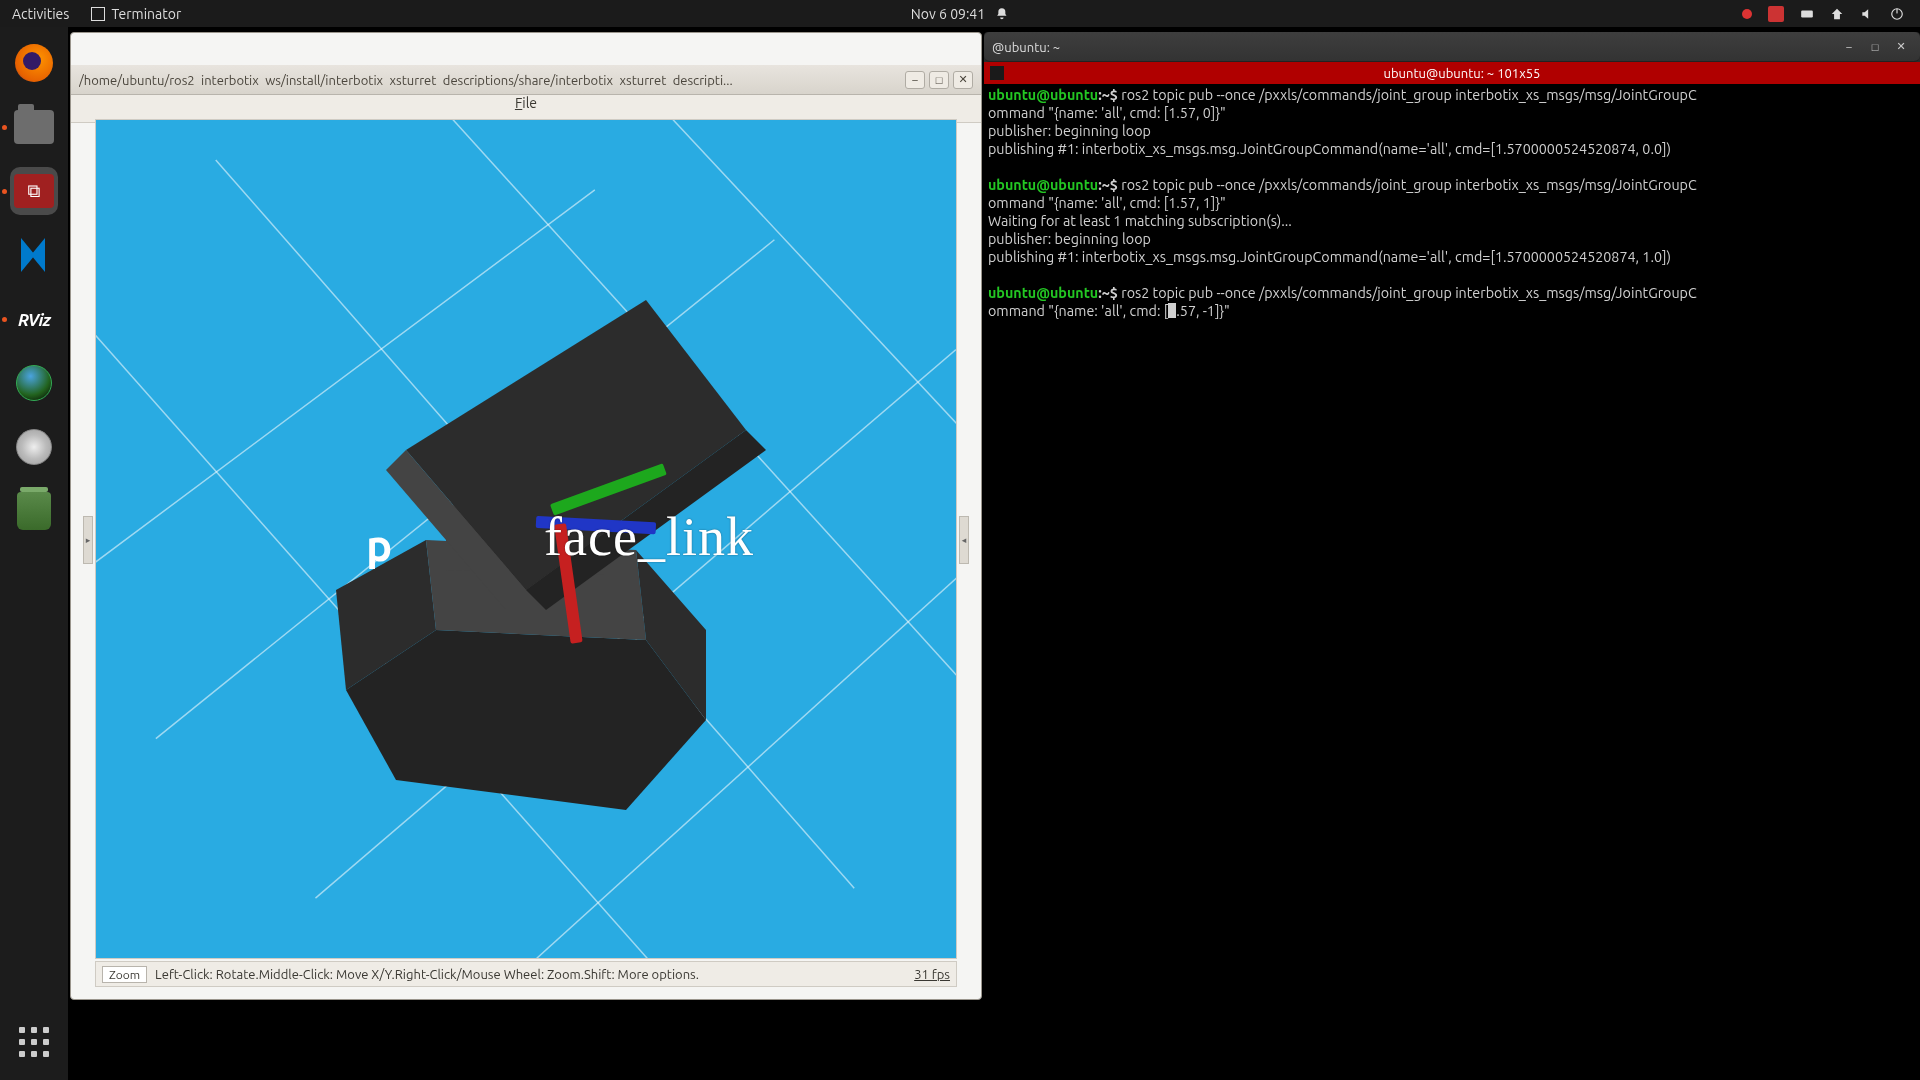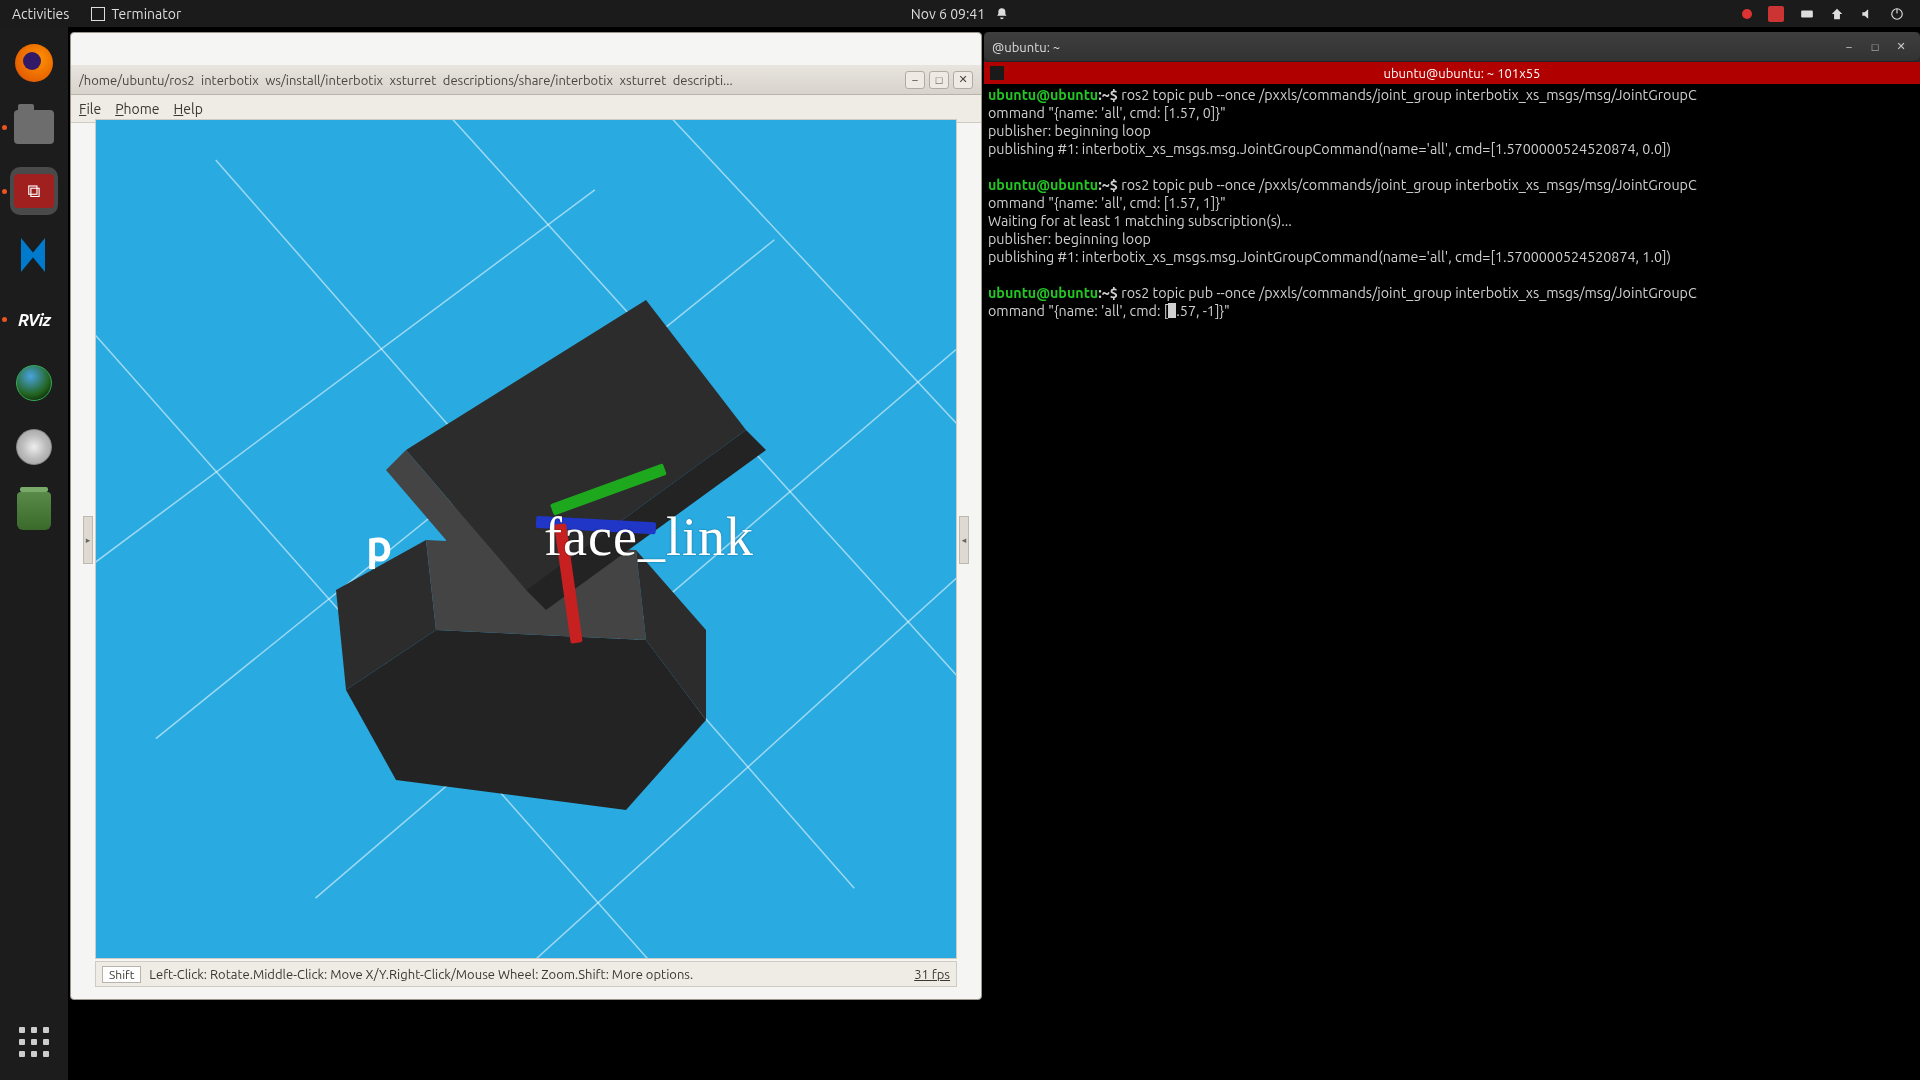--- a/index.html
+++ b/index.html
@@ -41,21 +41,21 @@
 .ico-trash::before{content:"";position:absolute;top:-5px;left:3px;width:28px;height:5px;background:#7aaa6a;border-radius:2px;}
 
 
 #rviz-win { position:absolute; left:70px; top:32px; width:912px; height:968px;
   background:#f5f5f3; border:1px solid #9a958c; border-radius:4px; overflow:hidden; }
 #rviz-titlebar { height:30px; background:linear-gradient(#e8e4de,#d8d4cc); border-bottom:1px solid #b8b4ac;
   display:flex; align-items:center; padding:0 8px; font-size:13px; color:#4a453c;margin-top:32px; }
 #rviz-titlebar .title { flex:1; white-space:nowrap; overflow:hidden; text-overflow:ellipsis; }
 #rviz-titlebar .wb { width:20px;height:18px;margin-left:4px;border:1px solid #b0aca4;border-radius:3px;background:#efebe4;display:flex;align-items:center;justify-content:center;font-size:11px; cursor:pointer;}
 #rviz-menubar { height:28px; background:#efece6; border-bottom:1px solid #cfcbc3; display:flex;
-  align-items:center; padding:0 8px; gap:14px; font-size:14px; color:#3a3832; }
+  align-items:center; padding:0 8px; gap:14px; font-size:14px; color:#3a3832;flex-direction:column; }
 #rviz-menubar .mi { cursor:pointer; }
 #rviz-menubar .mi u { text-decoration:underline; }
 #rviz-3d-wrap { position:absolute; left:24px; top:86px; width:862px; height:840px; background:#fff; border:1px solid #cfcbc3; }
 #rviz-3d { width:100%; height:100%; background:#29abe2; position:relative; overflow:hidden; }
 #rviz-3d svg.grid { position:absolute; inset:0; }
 #rviz-3d svg.grid line { stroke:rgba(255,255,255,0.55); stroke-width:1.5; }
 
 .turret { position:absolute; left:180px; top:120px; width:560px; height:700px; }
 .turret svg { width:100%; height:100%; }
 .turret polygon { fill:#3a3a3a; }
@@ -217,21 +217,21 @@
         <div class="bar by"></div>
         <div class="bar bx"></div>
       </div>
 
       <div class="lbl-p">p</div>
       <div class="lbl-face">face_link</div>
     </div>
   </div>
 
   <div id="rviz-toolbar">
-    <span class="reset">Shift</span>
+    <span class="reset">Zoom</span>
     <span><b>Left-Click:</b><span> Rotate. </span></span>
     <span><b>Middle-Click:</b><span> Move X/Y. </span></span>
     <span><b>Right-Click/Mouse Wheel:</b><span> Zoom. </span></span>
     <span><b>Shift:</b><span> More options.</span></span>
     <span class="fps">31 fps</span>
   </div>
 </div>
 
 <div id="term-win">
   <div id="term-titlebar">

